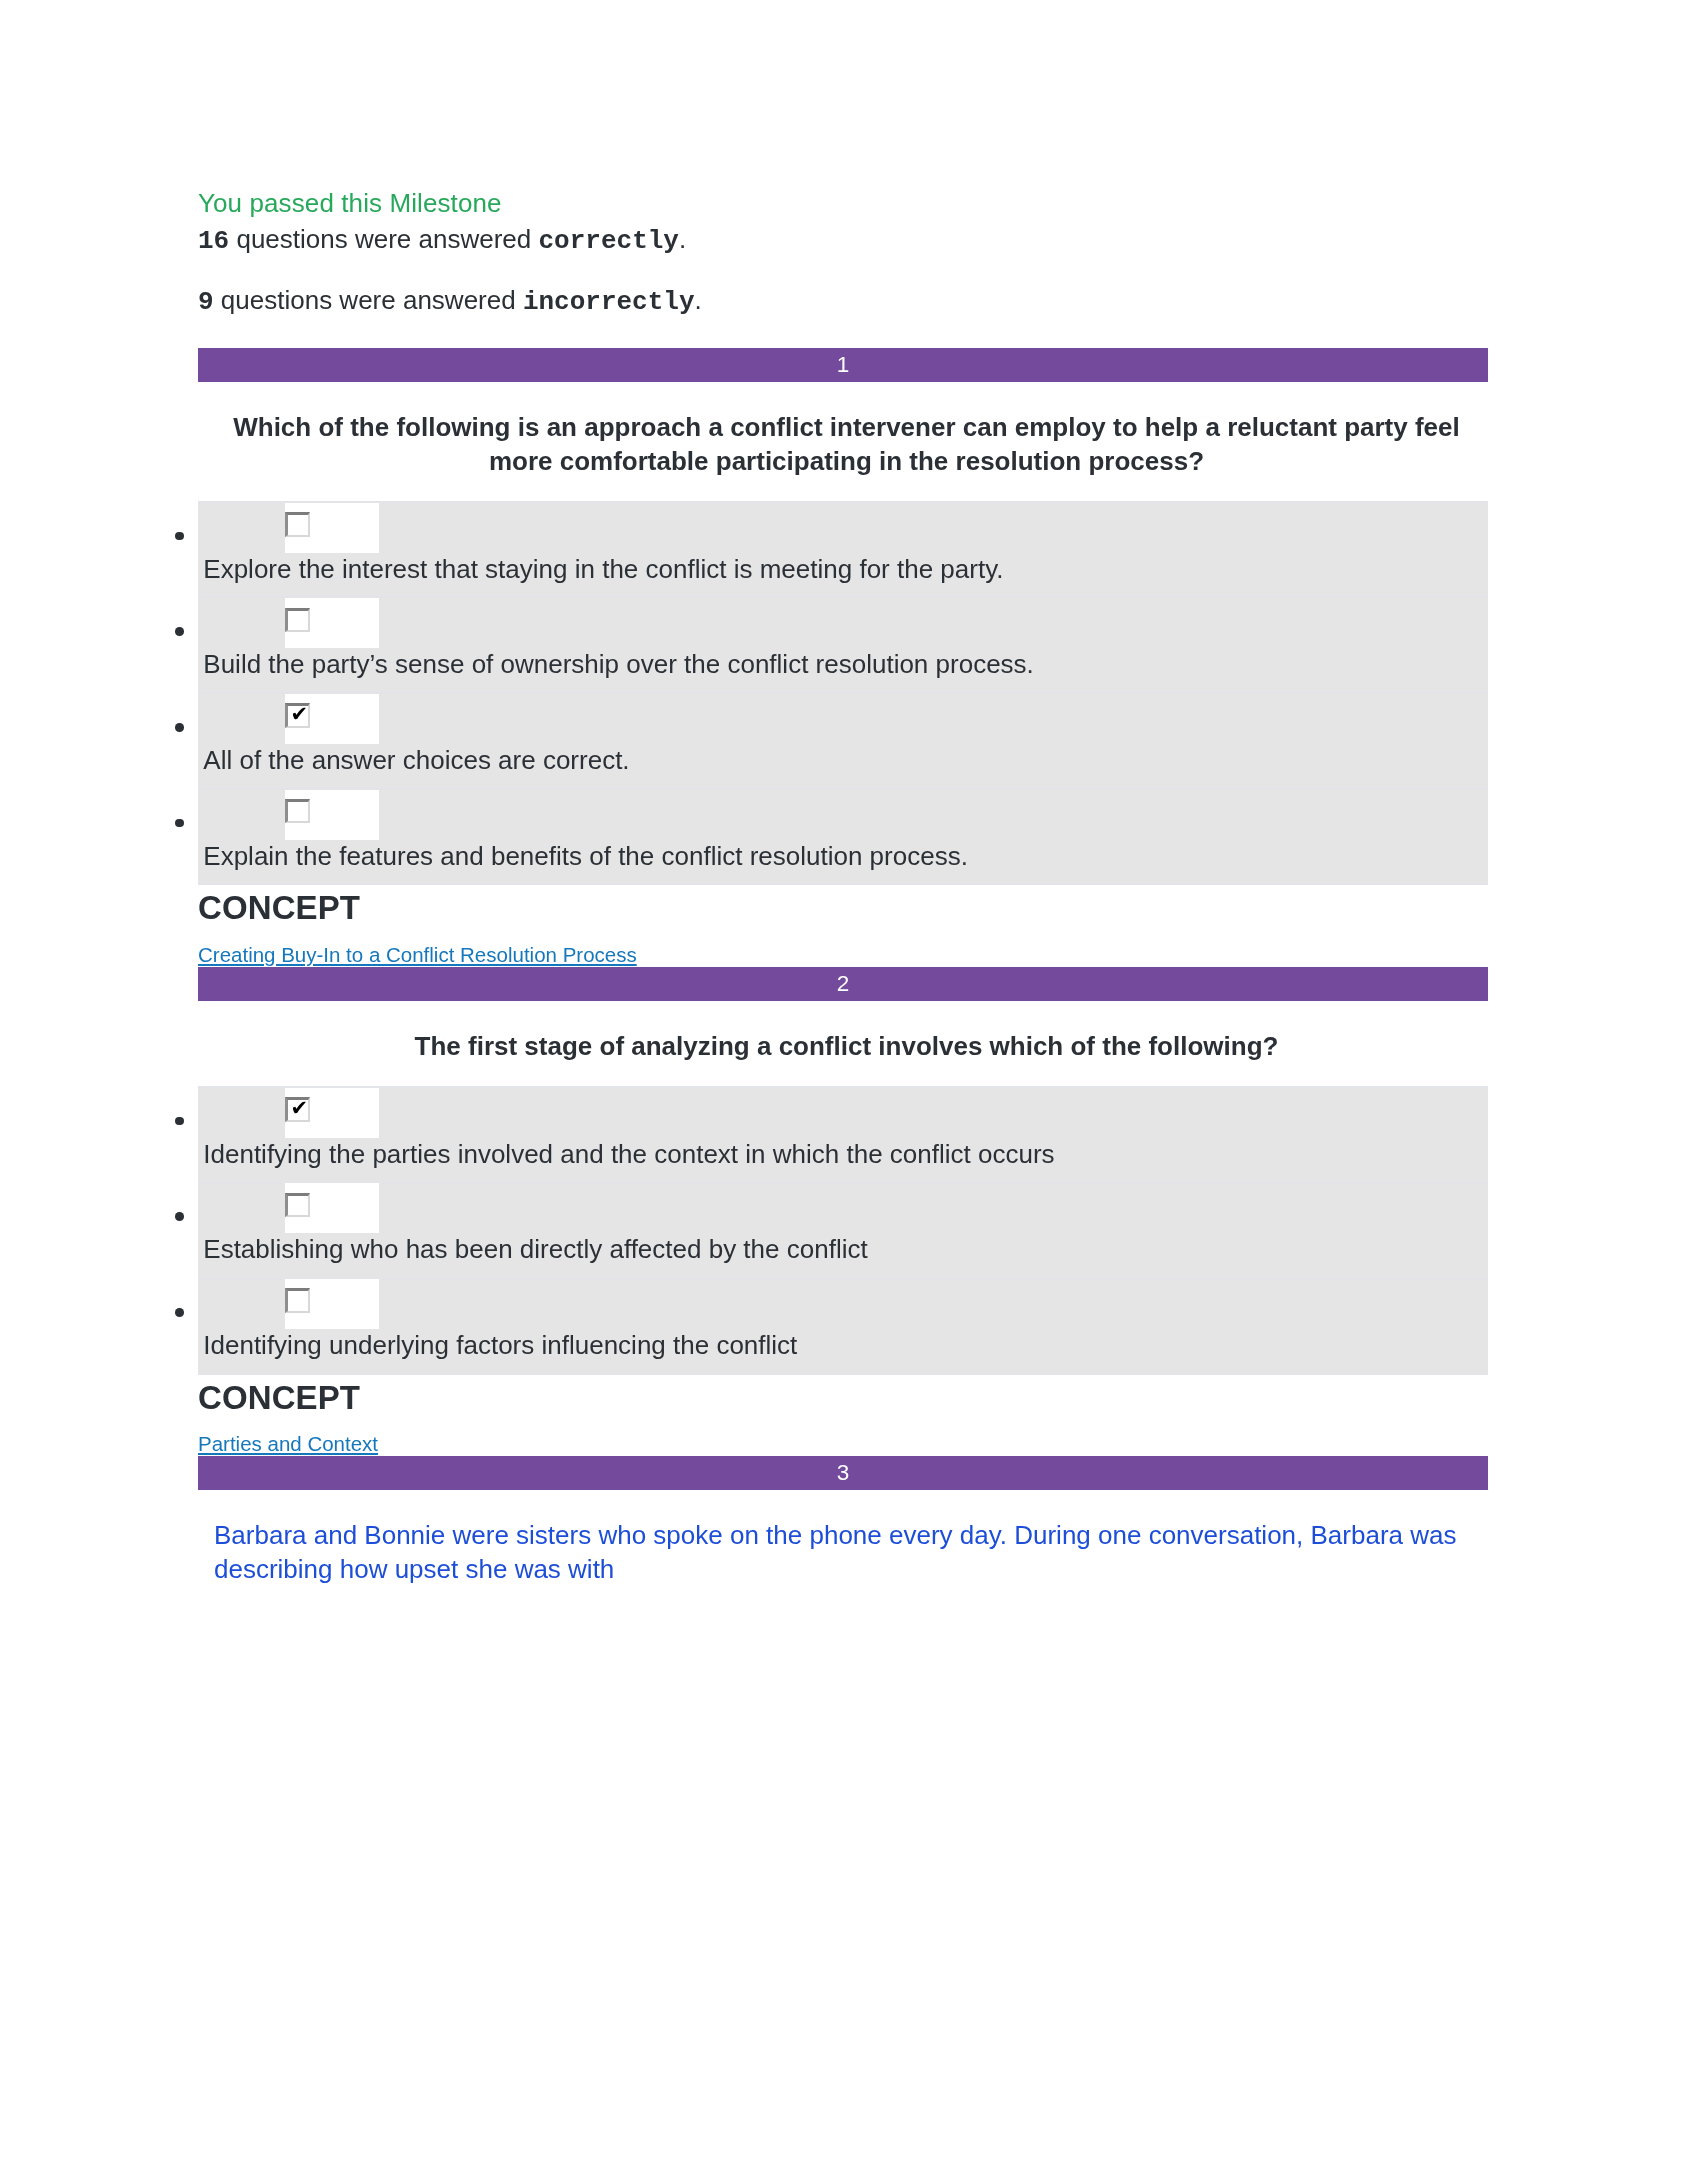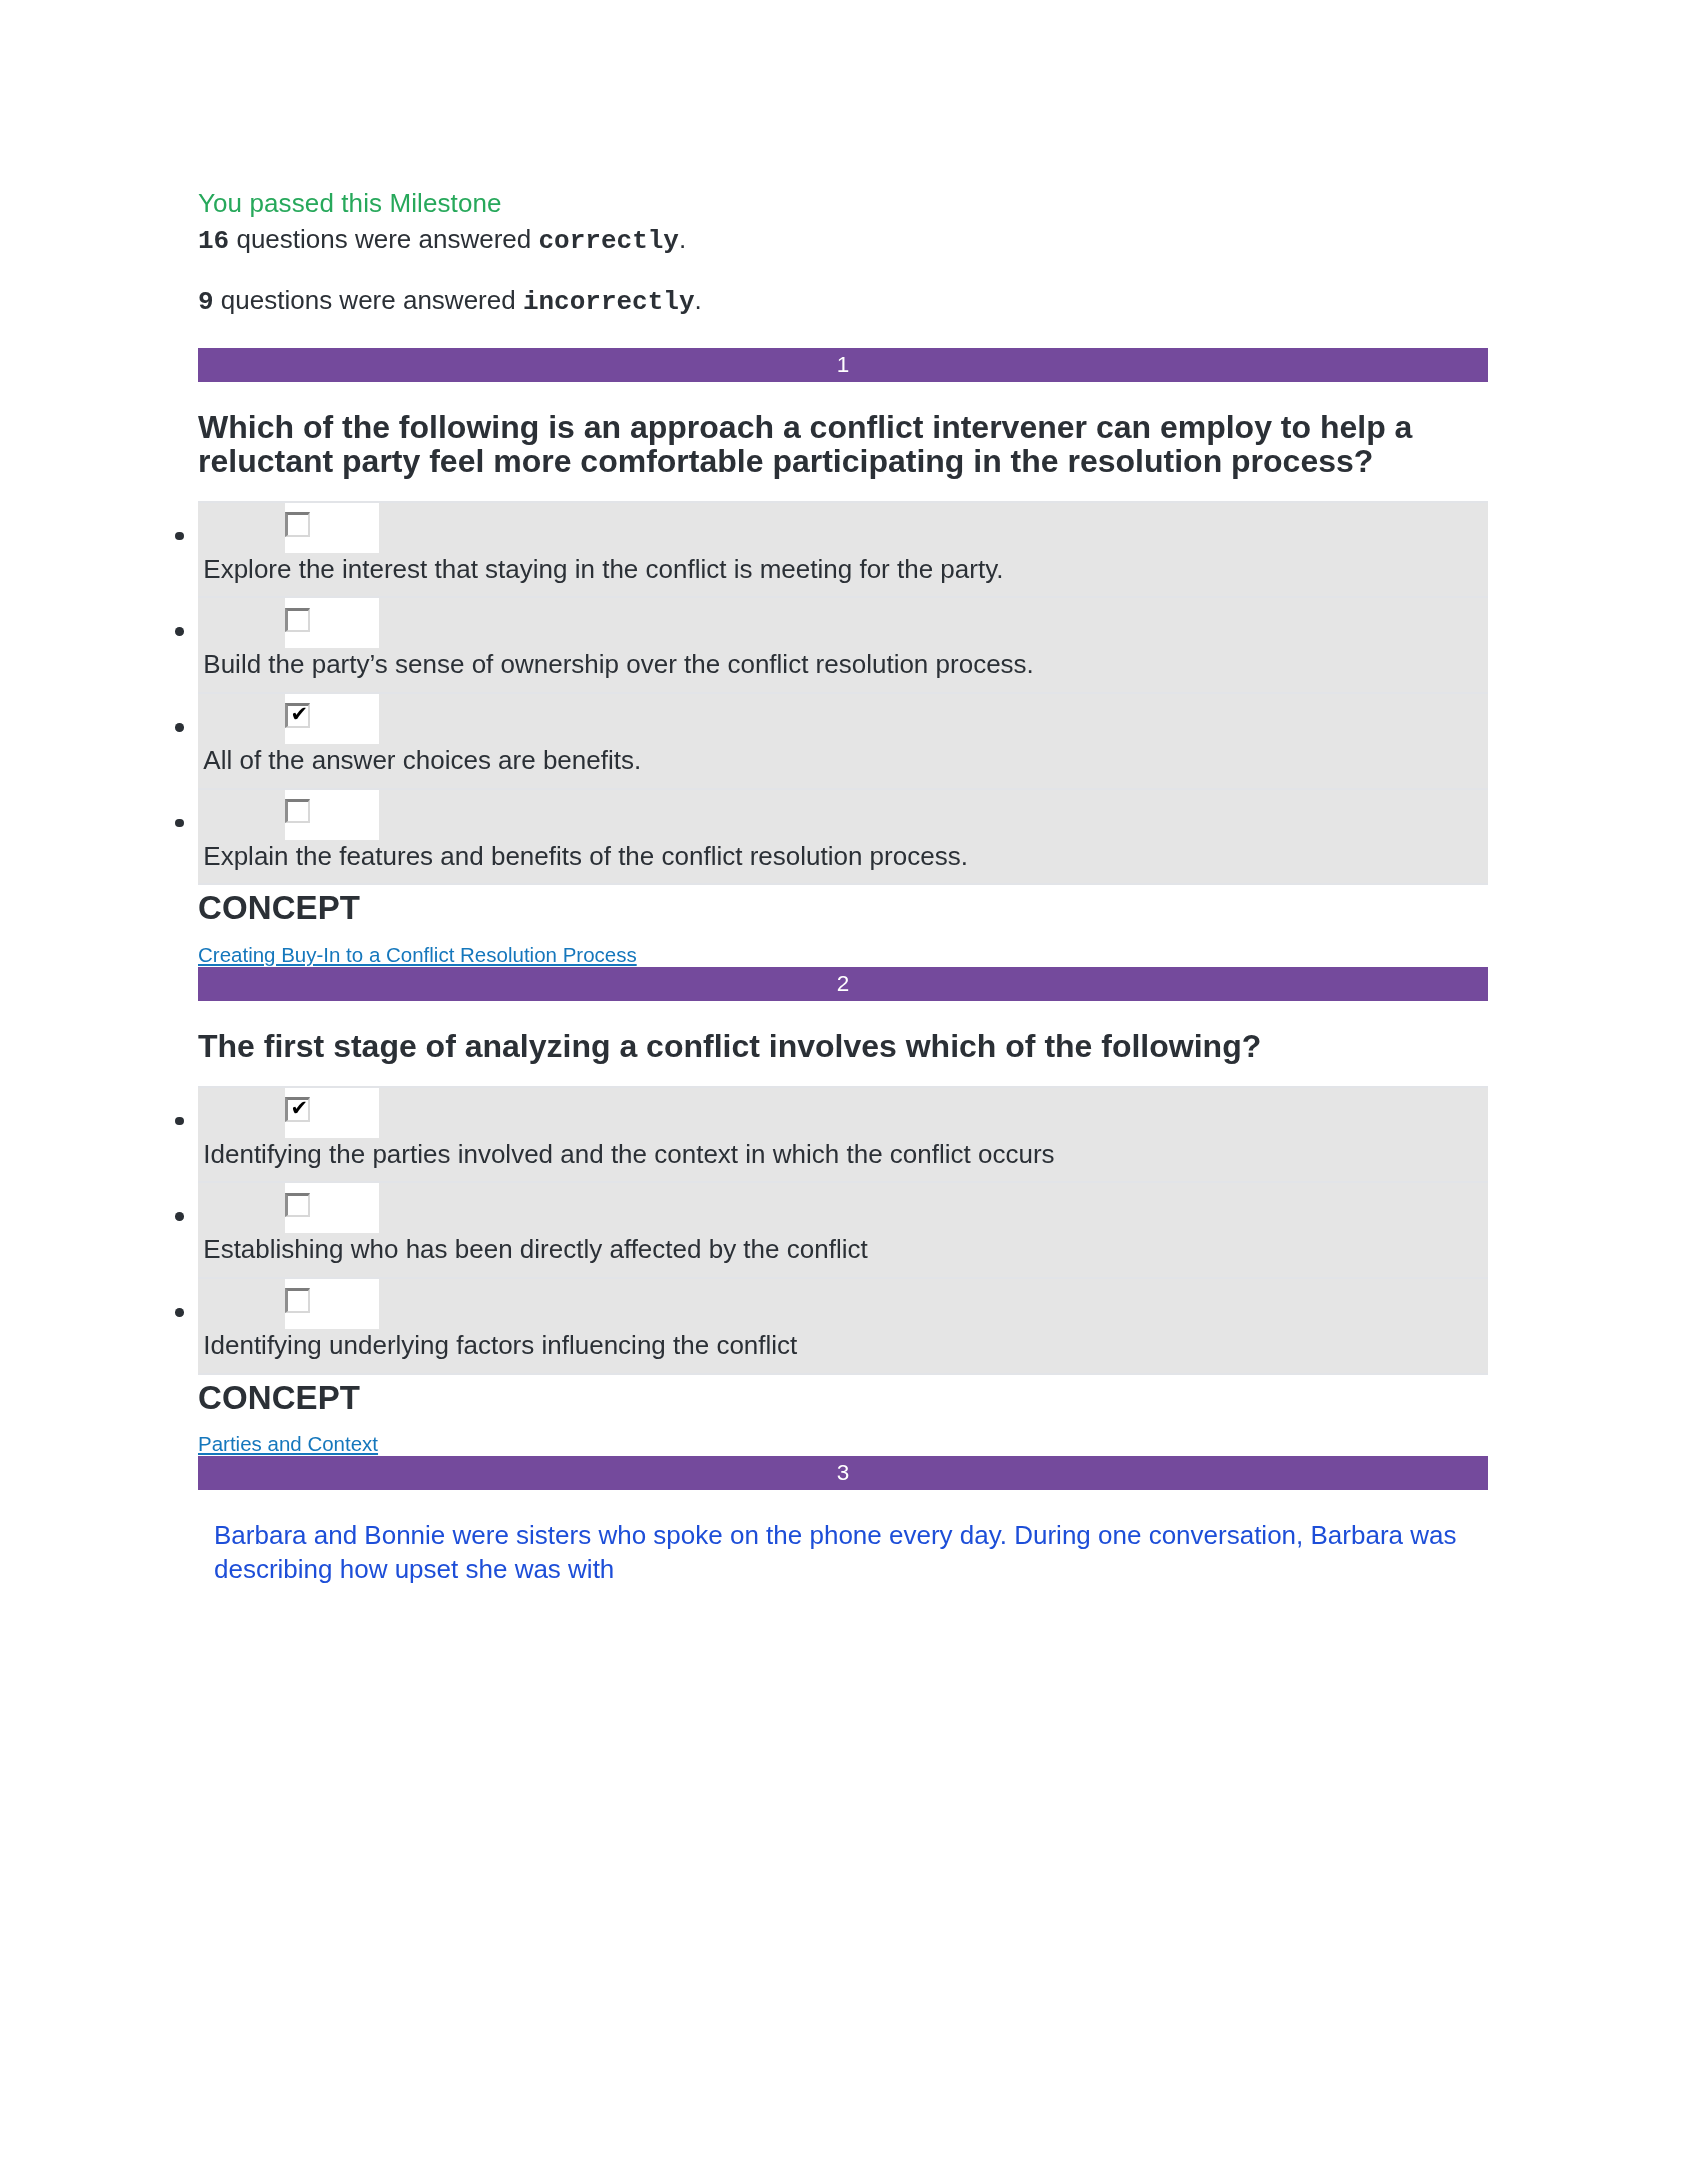--- a/index.html
+++ b/index.html
@@ -46,26 +46,27 @@
     width: 1290px;
     height: 34px;
     line-height: 34px;
     text-align: center;
     font-size: 22.5px;
     box-sizing: border-box;
   }
   .qbanner.first { margin-top: 29px; }
 
   .qtext {
-    font-size: 32px;
+    font-size: 26px;
     line-height: 34px;
     font-weight: bold;
     color: #2b3036;
     width: 1297px;
     margin: 28.4px 0 22.5px 0;
+    text-align: center;
   }
 
   
   .answers {
     list-style: none;
     margin: 0;
     padding: 0;
     width: 1290px;
   }
   .answer {
@@ -186,21 +187,21 @@
       </div>
       <div class="answer-text">Build the party’s sense of ownership over the conflict resolution process.</div>
     </li>
     <li class="answer">
       <span class="bullet"></span>
       <div class="cbwrap">
         <span class="checkbox">
             <span class="tick">✔</span>
           </span>
       </div>
-      <div class="answer-text">All of the answer choices are benefits.</div>
+      <div class="answer-text">All of the answer choices are correct.</div>
     </li>
     <li class="answer">
       <span class="bullet"></span>
       <div class="cbwrap">
         <span class="checkbox">
             <span class="tick"></span>
           </span>
       </div>
       <div class="answer-text">Explain the features and benefits of the conflict resolution process.</div>
     </li>

